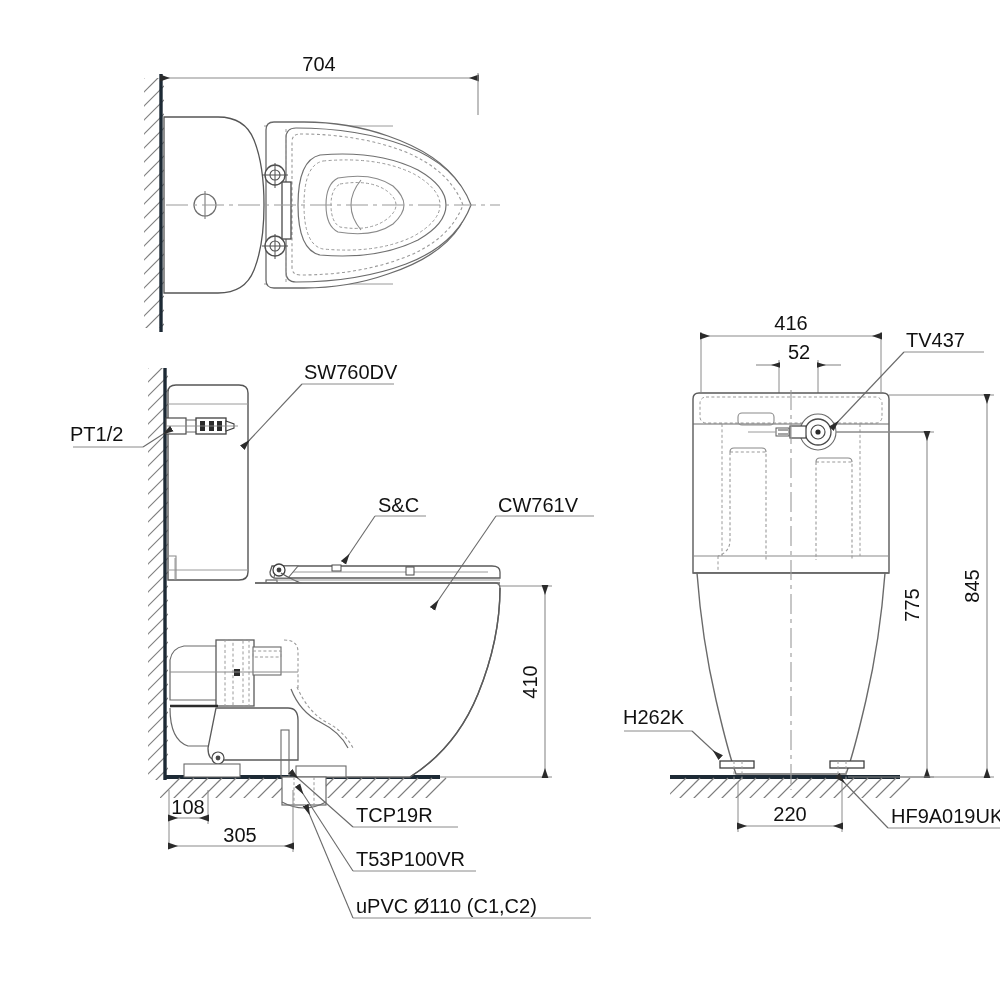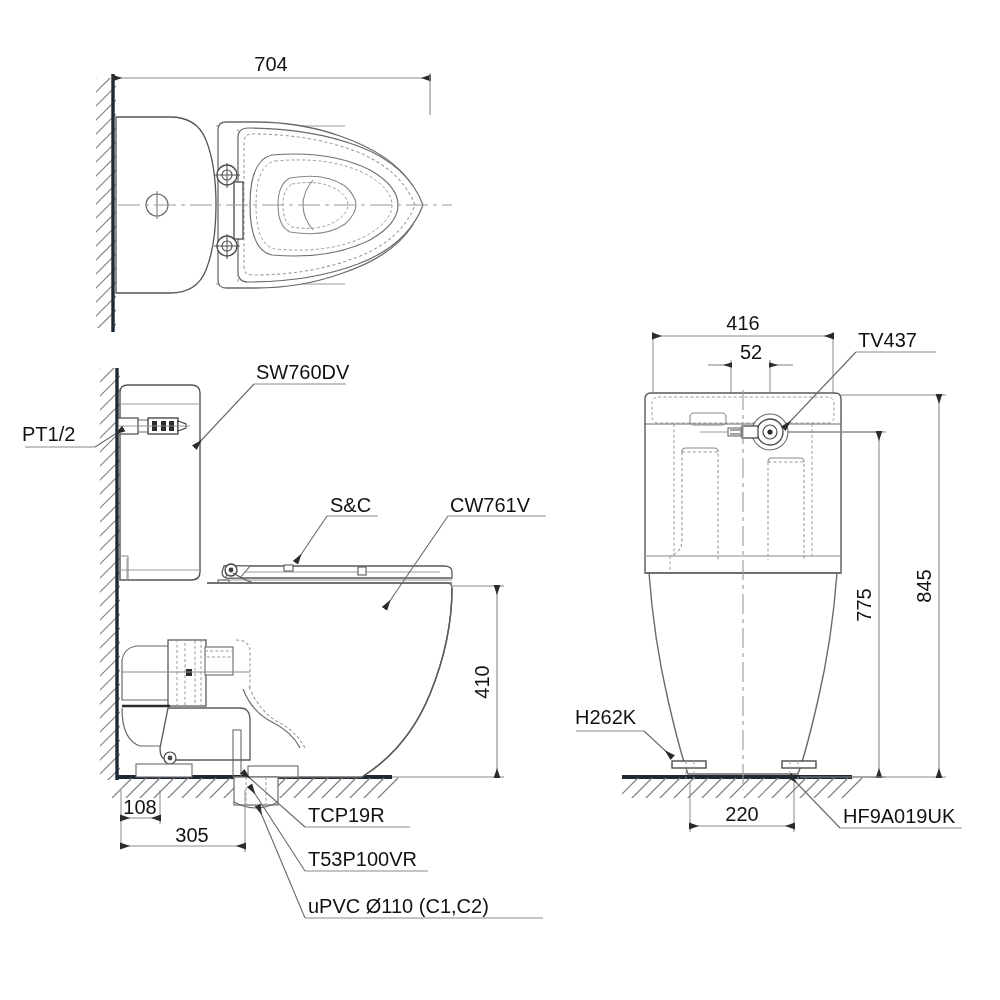--- a/index.html
+++ b/index.html
@@ -1,17 +1,17 @@
 <!DOCTYPE html>
 <html><head>
 <meta charset="utf-8">
 <style>
   html,body{margin:0;padding:0;background:#ffffff;}
   body{width:1000px;height:1000px;font-family:"Liberation Sans",sans-serif;color:#1a1a1a;overflow:hidden;}
-  #sheet{position:relative;width:841px;height:1000px;background:#fff;}
+  #sheet{position:relative;width:841px;height:1000px;background:#fff;margin-left:48px;}
   svg{display:block;}
   .lbl{font-family:"Liberation Sans",sans-serif;font-size:20px;fill:#111;}
   .dim{font-family:"Liberation Sans",sans-serif;font-size:20px;fill:#111;}
   text{dominant-baseline:alphabetic;}
 </style>
 </head>
 <body>
 
 <div id="sheet">
 <svg width="1000" height="1000" viewBox="0 0 1000 1000">

